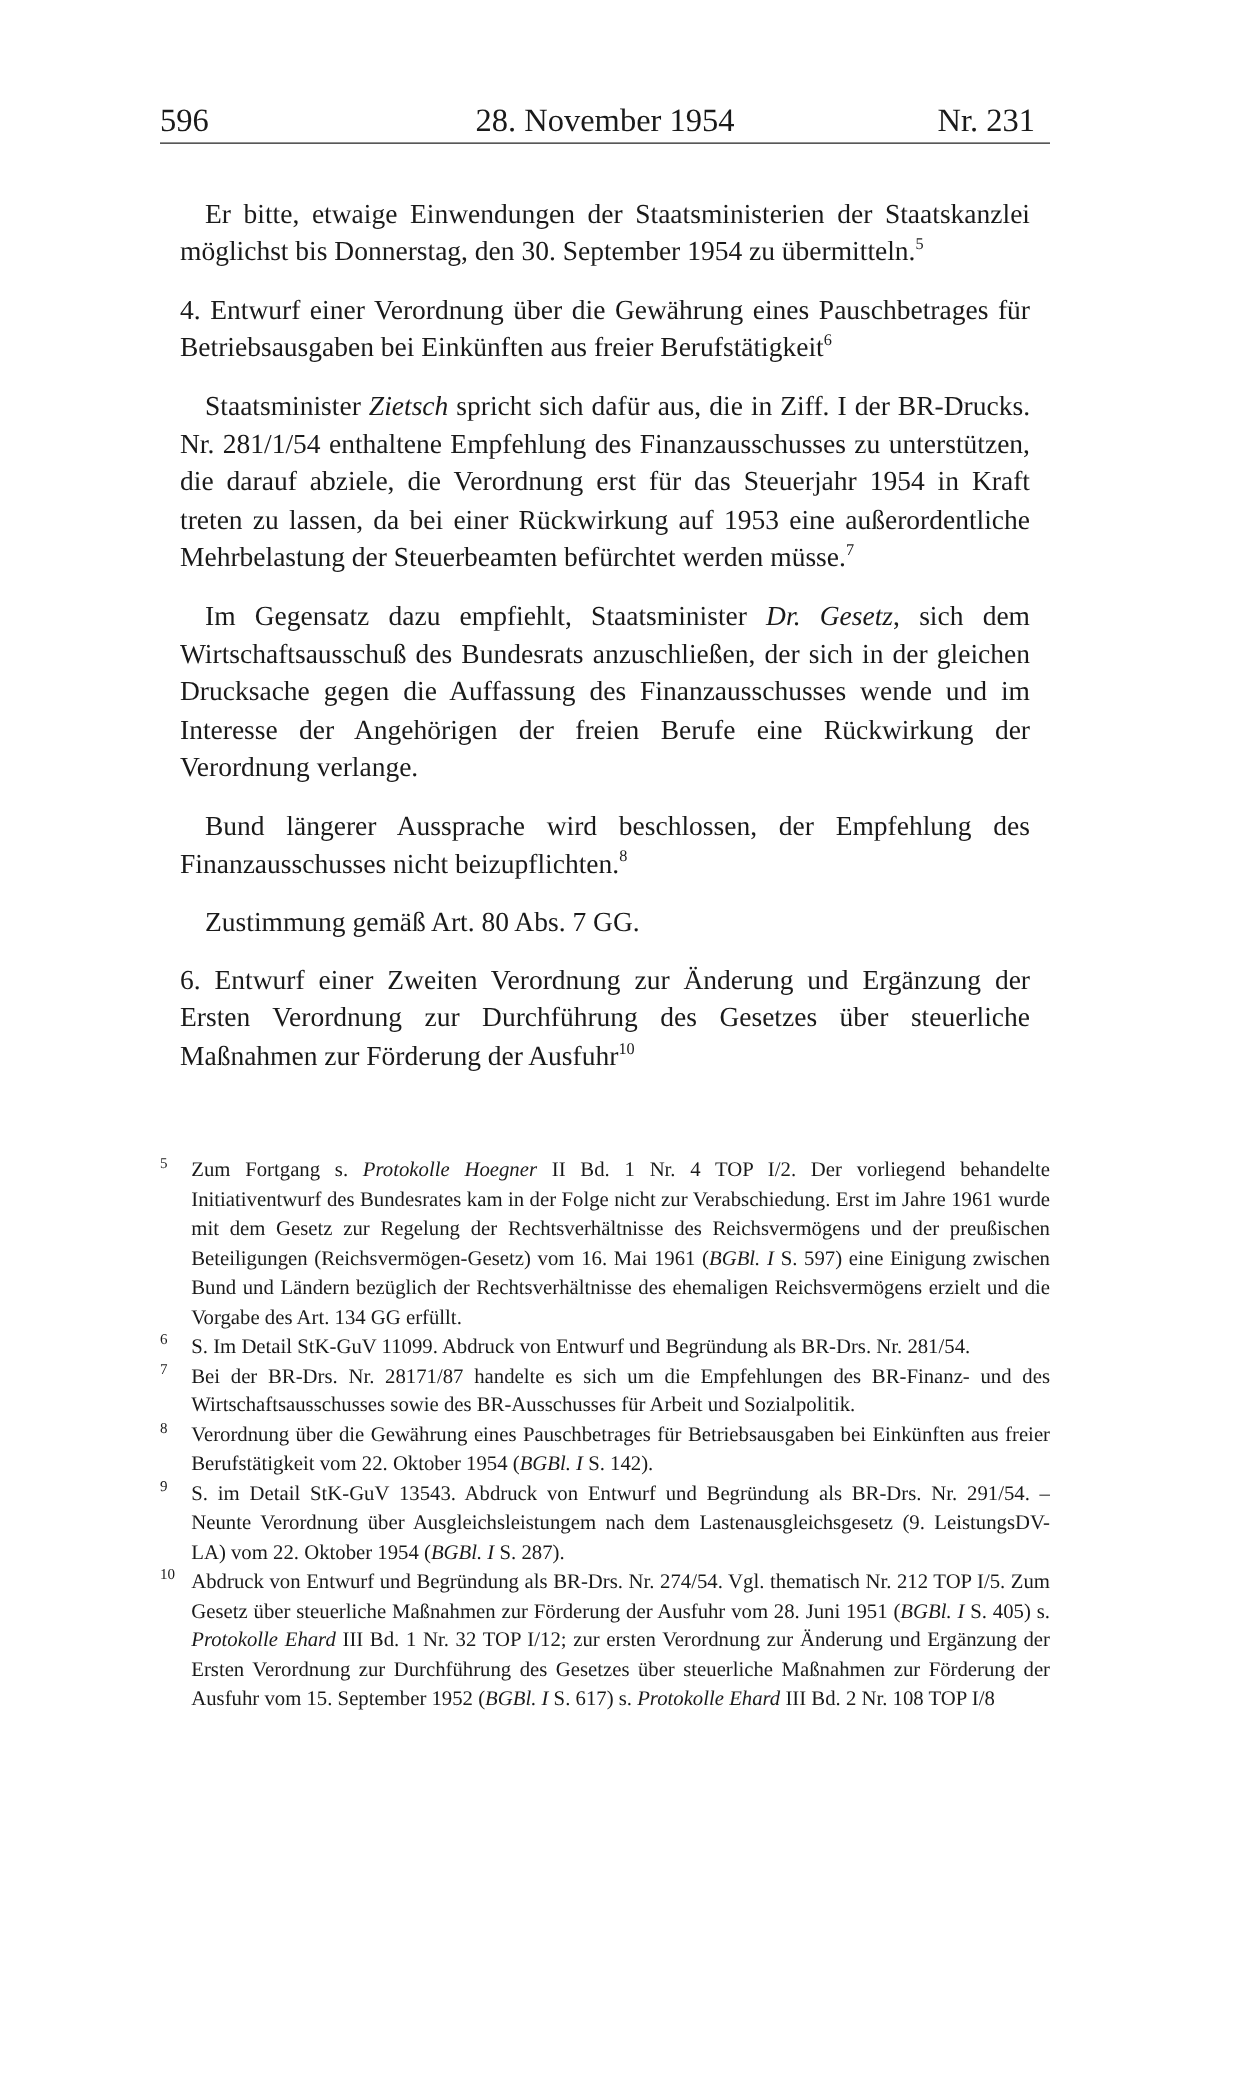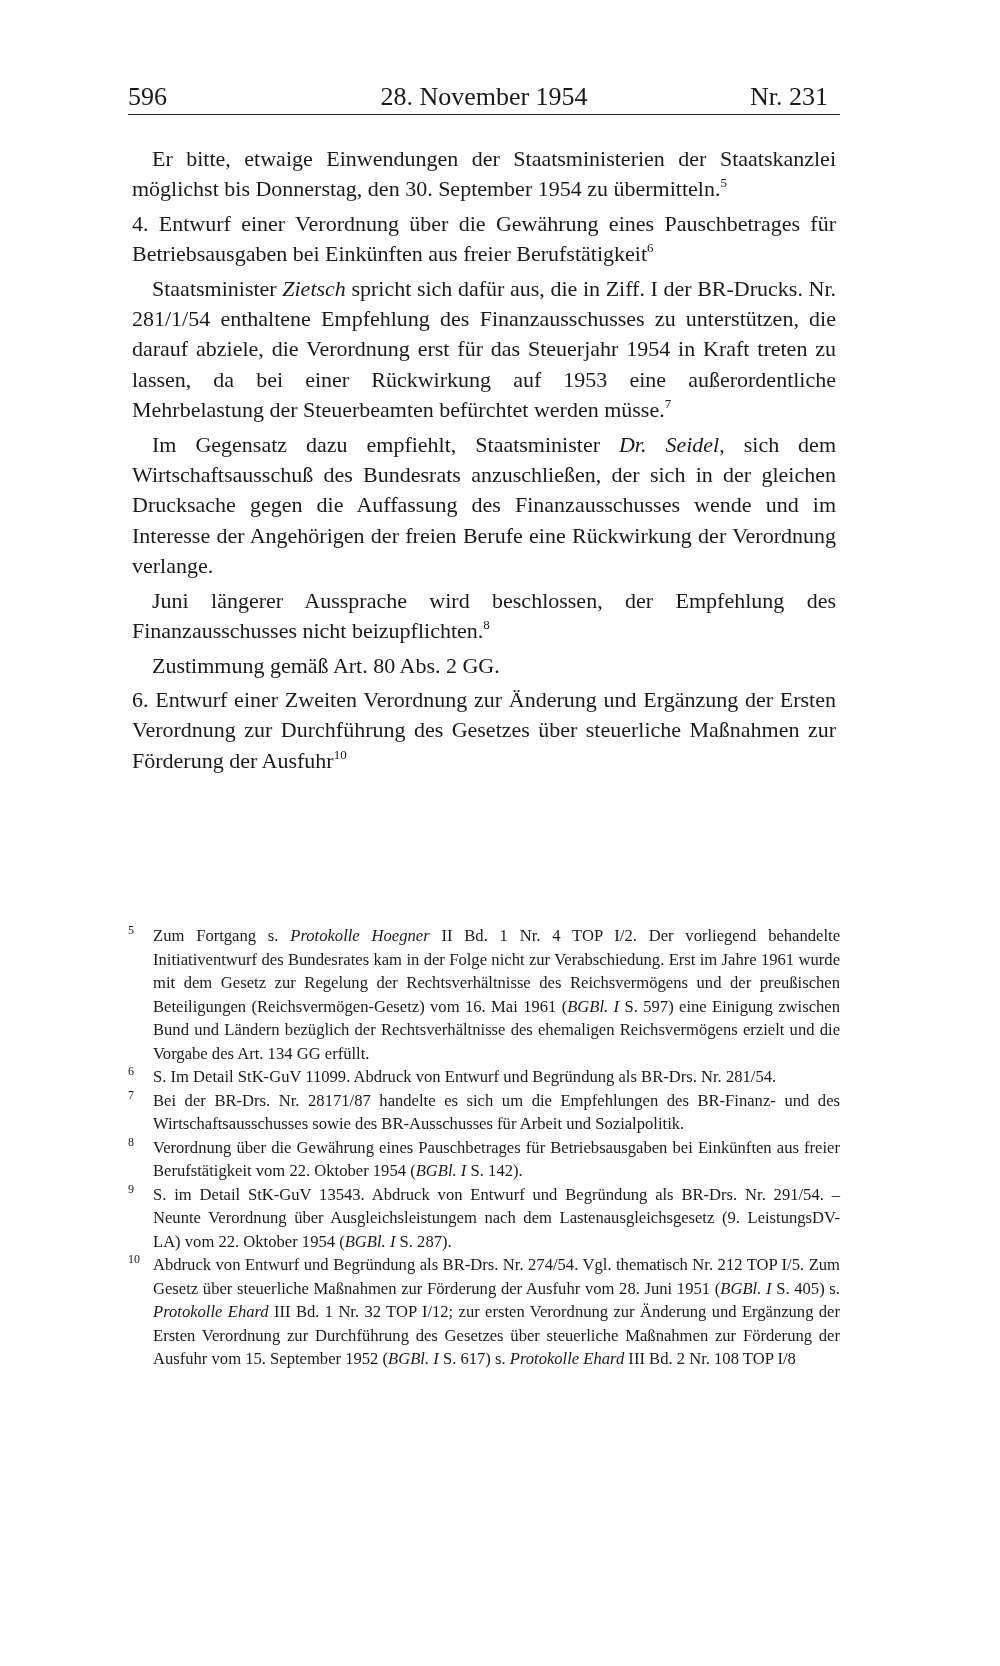--- a/index.html
+++ b/index.html
@@ -7,21 +7,21 @@
          font-family: "Liberation Serif", "DejaVu Serif", serif; color: #1a1a1a; }
   .page { position: absolute; left: 128px; top: 0; width: 712px; }
   .header { position: absolute; top: 78px; left: 0; width: 712px; height: 36px;
             border-bottom: 1.2px solid #222; font-size: 26px; }
   .header span { position: absolute; top: 6px; line-height: 26px; }
   .h-left { left: 0; }
   .h-center { left: 0; right: 0; text-align: center; }
   .h-right { right: 12px; }
   .body { position: absolute; top: 140px; left: 0; width: 712px;
           font-size: 22px; line-height: 30.4px; text-align: justify; }
-  .body p { margin: 4px; font-family: Liberation Serif, serif; }
+  .body p { margin: 16px; font-family: Liberation Serif, serif; }
   .indent { text-indent: 20px; }
   sup { font-size: 13px; line-height: 0; vertical-align: 9px; }
   .notes { position: absolute; top: 924px; left: 0; width: 712px;
            font-size: 16.6px; line-height: 23.5px; text-align: justify; }
   .fn { position: relative; padding-left: 25px; margin: 0; }
   .fn .num { position: absolute; left: 0; top: -5px; font-size: 12px; }
   i { font-style: italic; }
 </style>
 </head>
 <body>
@@ -31,23 +31,23 @@
   <div class="header">
     <span class="h-left">596</span>
     <span class="h-center">28. November 1954</span>
     <span class="h-right">Nr. 231</span>
   </div>
 
   <div class="body">
     <p class="indent"><span>Er bitte, etwaige Einwendungen der Staatsministerien der Staatskanzlei möglichst bis Donnerstag, den 30. September 1954 zu übermitteln.</span><sup>5</sup></p>
     <p><span>4. Entwurf einer Verordnung über die Gewährung eines Pauschbetrages für Betriebsausgaben bei Einkünften aus freier Berufstätigkeit</span><sup>6</sup></p>
     <p class="indent"><span>Staatsminister </span><i>Zietsch</i><span> spricht sich dafür aus, die in Ziff. I der BR-Drucks. Nr. 281/1/54 enthaltene Empfehlung des Finanzausschusses zu unterstützen, die darauf abziele, die Verordnung erst für das Steuerjahr 1954 in Kraft treten zu lassen, da bei einer Rückwirkung auf 1953 eine außerordentliche Mehrbelastung der Steuerbeamten befürchtet werden müsse.</span><sup>7</sup></p>
-    <p class="indent"><span>Im Gegensatz dazu empfiehlt, Staatsminister </span><i>Dr. Seidel</i><span>, sich dem Wirtschaftsausschuß des Bundesrats anzuschließen, der sich in der gleichen Drucksache gegen die Auffassung des Finanzausschusses wende und im Interesse der Angehörigen der freien Berufe eine Rückwirkung der Verordnung verlange.</span></p>
-    <p class="indent"><span>Juni längerer Aussprache wird beschlossen, der Empfehlung des Finanzausschusses nicht beizupflichten.</span><sup>8</sup></p>
-    <p class="indent"><span>Zustimmung gemäß Art. 80 Abs. 2 GG.</span></p>
+    <p class="indent"><span>Im Gegensatz dazu empfiehlt, Staatsminister </span><i>Dr. Gesetz</i><span>, sich dem Wirtschaftsausschuß des Bundesrats anzuschließen, der sich in der gleichen Drucksache gegen die Auffassung des Finanzausschusses wende und im Interesse der Angehörigen der freien Berufe eine Rückwirkung der Verordnung verlange.</span></p>
+    <p class="indent"><span>Bund längerer Aussprache wird beschlossen, der Empfehlung des Finanzausschusses nicht beizupflichten.</span><sup>8</sup></p>
+    <p class="indent"><span>Zustimmung gemäß Art. 80 Abs. 7 GG.</span></p>
     <p><span>6. Entwurf einer Zweiten Verordnung zur Änderung und Ergänzung der Ersten Verordnung zur Durchführung des Gesetzes über steuerliche Maßnahmen zur Förderung der Ausfuhr</span><sup>10</sup></p>
   </div>
 
   <div class="notes">
     <p class="fn"><span class="num">5</span><span>Zum Fortgang s. </span><i>Protokolle Hoegner</i><span> II Bd. 1 Nr. 4 TOP I/2. Der vorliegend behandelte Initiativentwurf des Bundesrates kam in der Folge nicht zur Verabschiedung. Erst im Jahre 1961 wurde mit dem Gesetz zur Regelung der Rechtsverhältnisse des Reichsvermögens und der preußischen Beteiligungen (Reichsvermögen-Gesetz) vom 16. Mai 1961 (</span><i>BGBl. I</i><span> S. 597) eine Einigung zwischen Bund und Ländern bezüglich der Rechtsverhältnisse des ehemaligen Reichsvermögens erzielt und die Vorgabe des Art. 134 GG erfüllt.</span></p>
     <p class="fn"><span class="num">6</span><span>S. Im Detail StK-GuV 11099. Abdruck von Entwurf und Begründung als BR-Drs. Nr. 281/54.</span></p>
     <p class="fn"><span class="num">7</span><span>Bei der BR-Drs. Nr. 28171/87 handelte es sich um die Empfehlungen des BR-Finanz- und des Wirtschaftsausschusses sowie des BR-Ausschusses für Arbeit und Sozialpolitik.</span></p>
     <p class="fn"><span class="num">8</span><span>Verordnung über die Gewährung eines Pauschbetrages für Betriebsausgaben bei Einkünften aus freier Berufstätigkeit vom 22. Oktober 1954 (</span><i>BGBl. I</i><span> S. 142).</span></p>
     <p class="fn"><span class="num">9</span><span>S. im Detail StK-GuV 13543. Abdruck von Entwurf und Begründung als BR-Drs. Nr. 291/54. – Neunte Verordnung über Ausgleichsleistungem nach dem Lastenausgleichsgesetz (9. LeistungsDV-LA) vom 22. Oktober 1954 (</span><i>BGBl. I</i><span> S. 287).</span></p>
     <p class="fn"><span class="num">10</span><span>Abdruck von Entwurf und Begründung als BR-Drs. Nr. 274/54. Vgl. thematisch Nr. 212 TOP I/5. Zum Gesetz über steuerliche Maßnahmen zur Förderung der Ausfuhr vom 28. Juni 1951 (</span><i>BGBl. I</i><span> S. 405) s. </span><i>Protokolle Ehard</i><span> III Bd. 1 Nr. 32 TOP I/12; zur ersten Verordnung zur Änderung und Ergänzung der Ersten Verordnung zur Durchführung des Gesetzes über steuerliche Maßnahmen zur Förderung der Ausfuhr vom 15. September 1952 (</span><i>BGBl. I</i><span> S. 617) s. </span><i>Protokolle Ehard</i><span> III Bd. 2 Nr. 108 TOP I/8</span></p>

